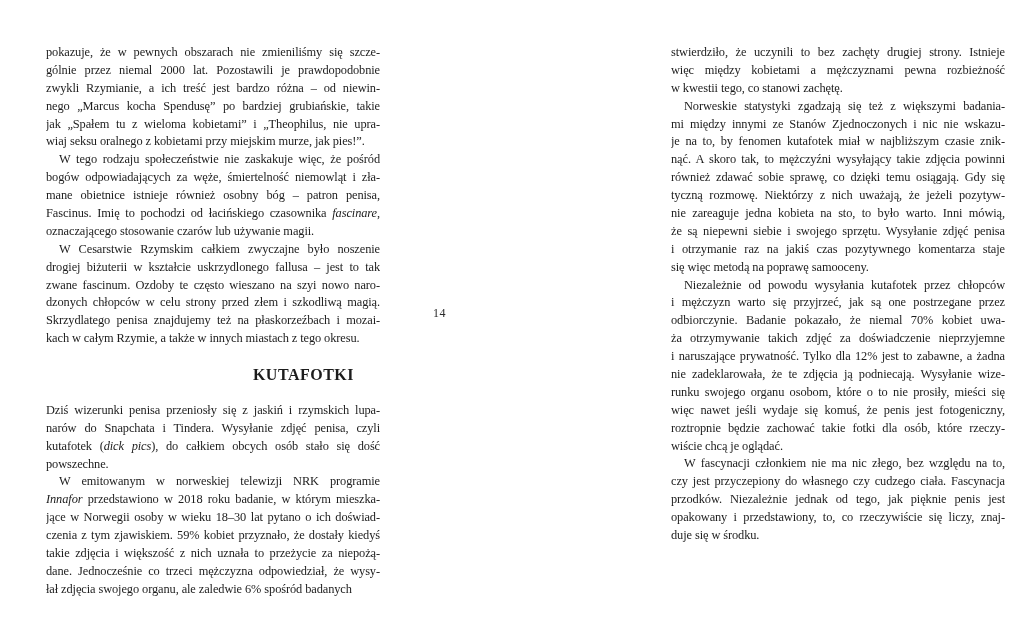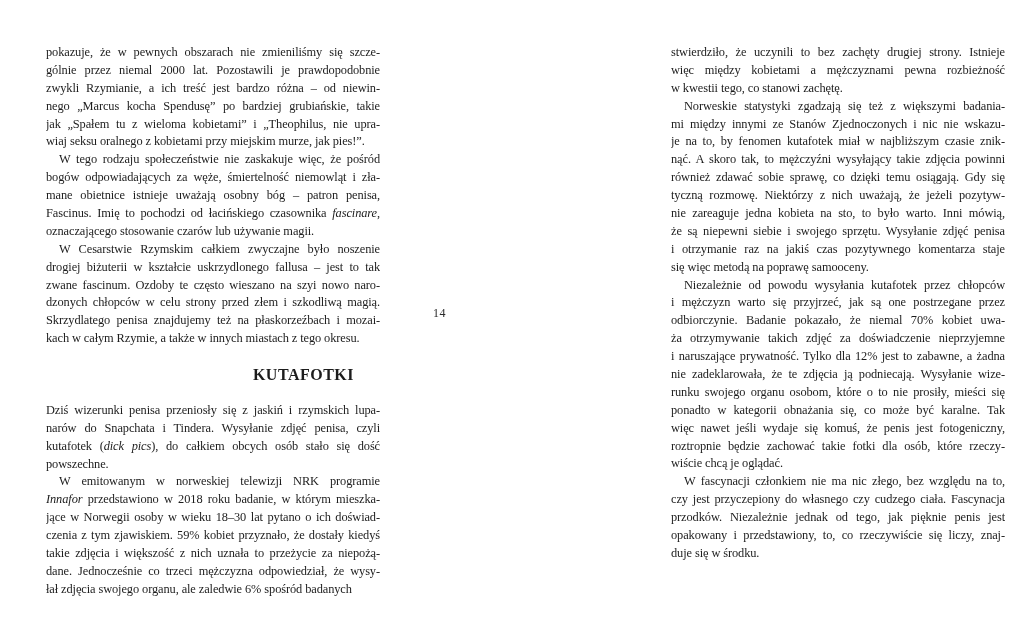--- a/index.html
+++ b/index.html
@@ -76,21 +76,21 @@
         <div class="line">pokazuje, że w pewnych obszarach nie zmieniliśmy się szcze-</div>
         <div class="line">gólnie przez niemal 2000 lat. Pozostawili je prawdopodobnie</div>
         <div class="line">zwykli Rzymianie, a ich treść jest bardzo różna – od niewin-</div>
         <div class="line">nego „Marcus kocha Spendusę” po bardziej grubiańskie, takie</div>
         <div class="line">jak „Spałem tu z wieloma kobietami” i „Theophilus, nie upra-</div>
         <div class="line last">wiaj seksu oralnego z kobietami przy miejskim murze, jak pies!”.</div>
       </div>
       <div class="para">
         <div class="line indent">W tego rodzaju społeczeństwie nie zaskakuje więc, że pośród</div>
         <div class="line">bogów odpowiadających za węże, śmiertelność niemowląt i zła-</div>
-        <div class="line">mane obietnice istnieje uważają osobny bóg – patron penisa,</div>
+        <div class="line">mane obietnice istnieje również osobny bóg – patron penisa,</div>
         <div class="line">Fascinus. Imię to pochodzi od łacińskiego czasownika <i>fascinare</i>,</div>
         <div class="line last">oznaczającego stosowanie czarów lub używanie magii.</div>
       </div>
       <div class="para">
         <div class="line indent">W Cesarstwie Rzymskim całkiem zwyczajne było noszenie</div>
         <div class="line">drogiej biżuterii w kształcie uskrzydlonego fallusa – jest to tak</div>
         <div class="line">zwane fascinum. Ozdoby te często wieszano na szyi nowo naro-</div>
         <div class="line">dzonych chłopców w celu strony przed złem i szkodliwą magią.</div>
         <div class="line">Skrzydlatego penisa znajdujemy też na płaskorzeźbach i mozai-</div>
         <div class="line last">kach w całym Rzymie, a także w innych miastach z tego okresu.</div>
@@ -134,21 +134,20 @@
         <div class="line last">się więc metodą na poprawę samooceny.</div>
       </div>
       <div class="para">
         <div class="line indent">Niezależnie od powodu wysyłania kutafotek przez chłopców</div>
         <div class="line">i mężczyzn warto się przyjrzeć, jak są one postrzegane przez</div>
         <div class="line">odbiorczynie. Badanie pokazało, że niemal 70% kobiet uwa-</div>
         <div class="line">ża otrzymywanie takich zdjęć za doświadczenie nieprzyjemne</div>
         <div class="line">i naruszające prywatność. Tylko dla 12% jest to zabawne, a żadna</div>
         <div class="line">nie zadeklarowała, że te zdjęcia ją podniecają. Wysyłanie wize-</div>
         <div class="line">runku swojego organu osobom, które o to nie prosiły, mieści się</div>
-        <div class="line">ponadto w kategorii obnażania się, co może być karalne. Tak</div>
         <div class="line">więc nawet jeśli wydaje się komuś, że penis jest fotogeniczny,</div>
         <div class="line">roztropnie będzie zachować takie fotki dla osób, które rzeczy-</div>
         <div class="line last">wiście chcą je oglądać.</div>
       </div>
       <div class="para">
         <div class="line indent">W fascynacji członkiem nie ma nic złego, bez względu na to,</div>
         <div class="line">czy jest przyczepiony do własnego czy cudzego ciała. Fascynacja</div>
         <div class="line">przodków. Niezależnie jednak od tego, jak pięknie penis jest</div>
         <div class="line">opakowany i przedstawiony, to, co rzeczywiście się liczy, znaj-</div>
         <div class="line last">duje się w środku.</div>

